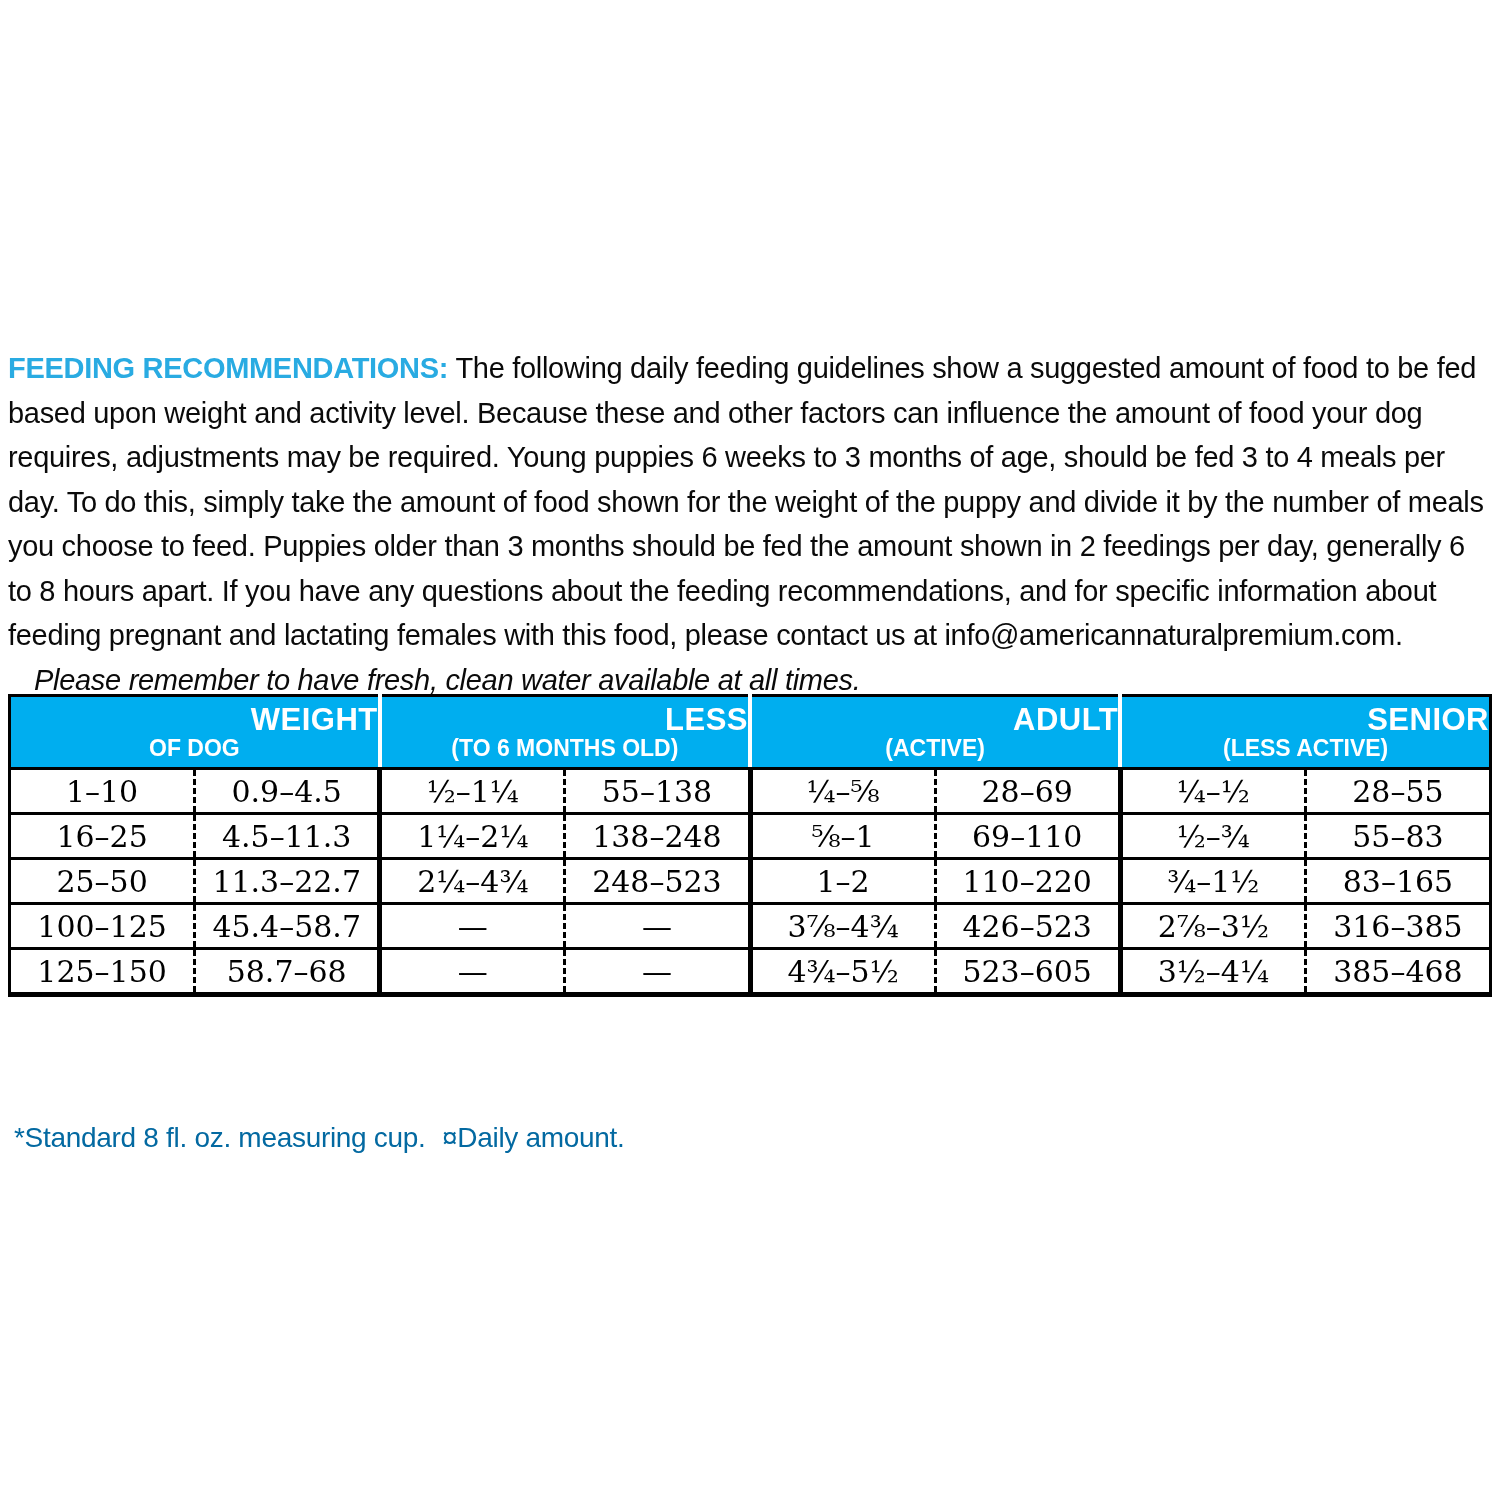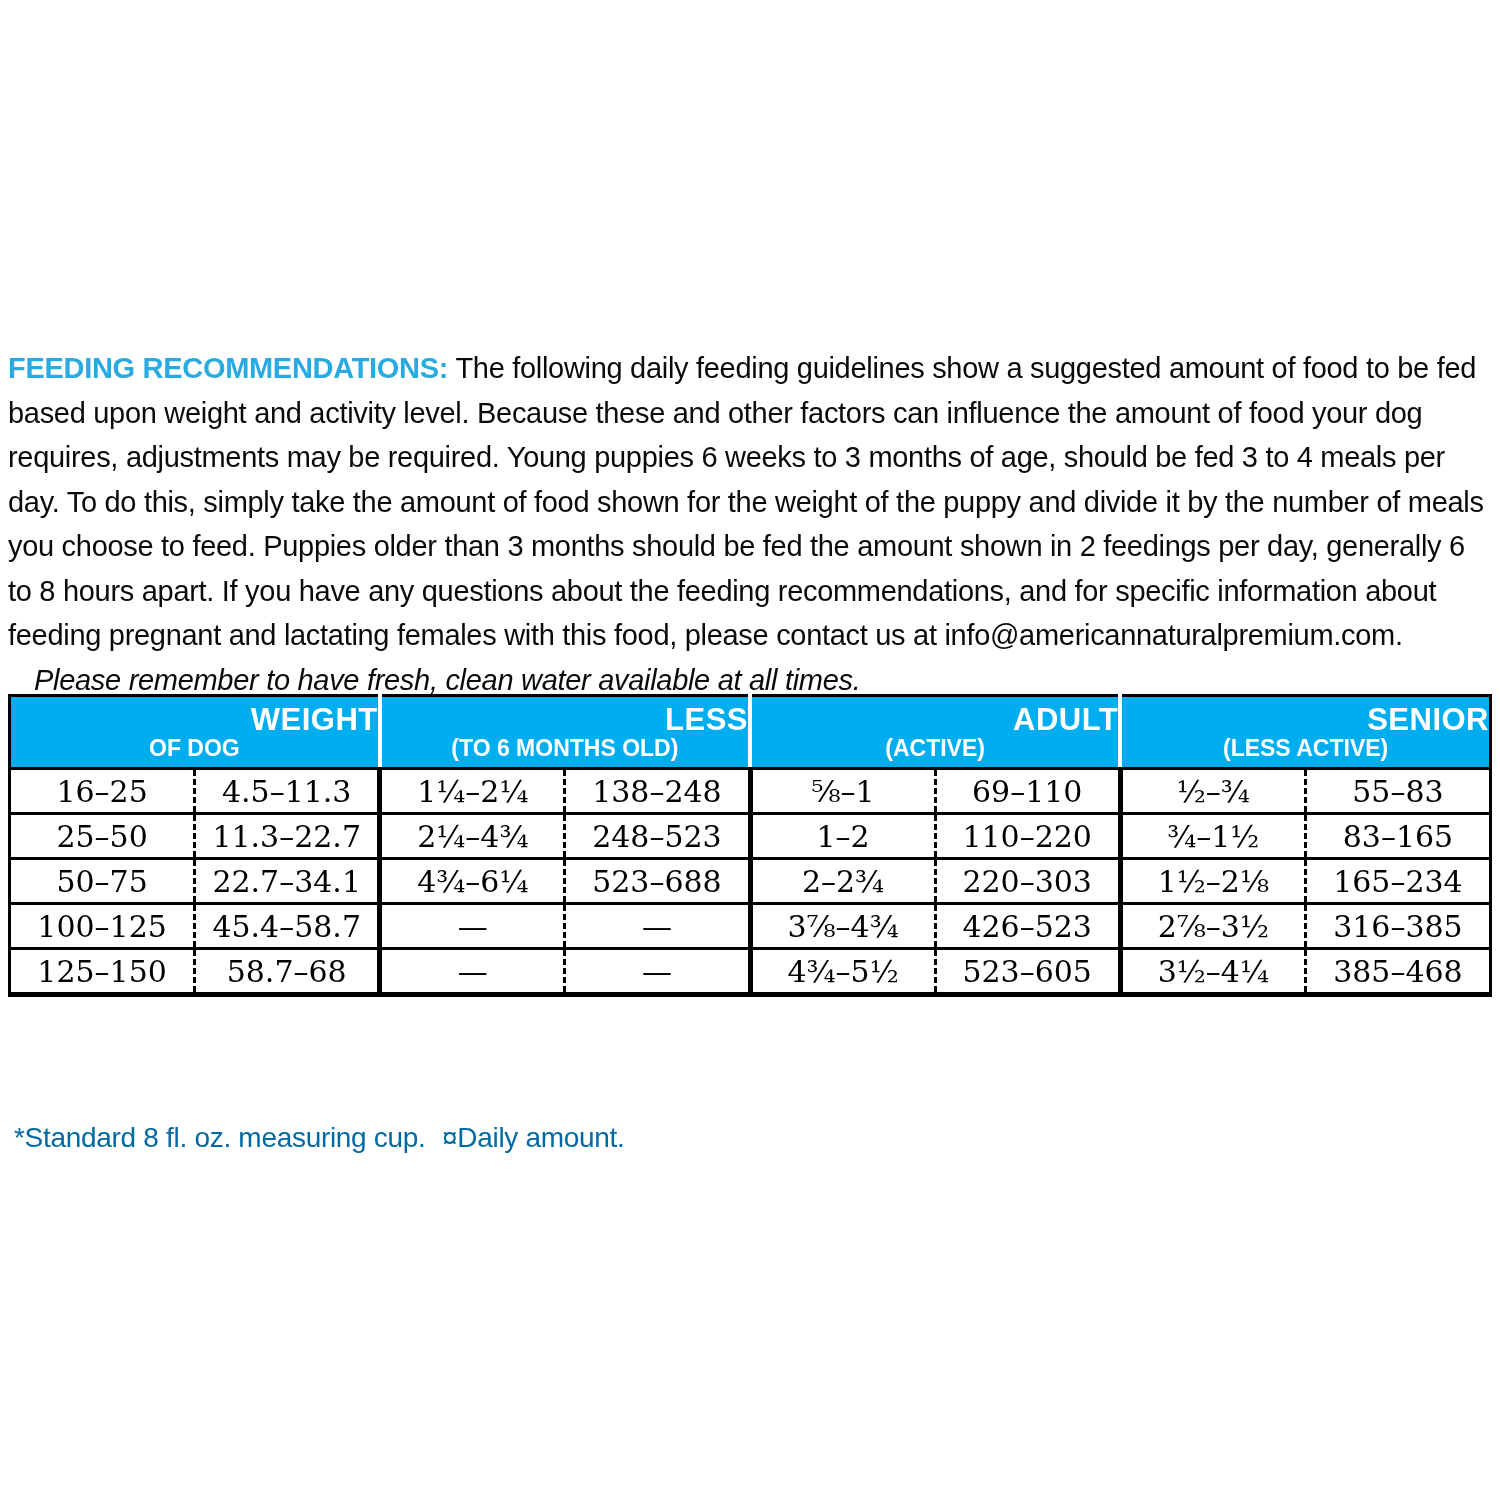--- a/index.html
+++ b/index.html
@@ -116,48 +116,48 @@
         <div class="group-subtitle">(ACTIVE)</div>
       </th>
       <th colspan="2" class="gsep">
         <div class="group-title">SENIOR</div>
         <div class="group-subtitle">(LESS ACTIVE)</div>
       </th>
     </tr>
   </thead>
   <tbody>
     <tr>
+      <td>1–10</td>
+      <td class="dsep">0.9–4.5</td>
+      <td class="bsep">½–1¼</td>
+      <td class="dsep">55–138</td>
+      <td class="bsep">¼–⅝</td>
+      <td class="dsep">28–69</td>
+      <td class="bsep">¼–½</td>
+      <td class="dsep">28–55</td>
+    </tr>
+    <tr>
       <td>16–25</td>
       <td class="dsep">4.5–11.3</td>
       <td class="bsep">1¼–2¼</td>
       <td class="dsep">138–248</td>
       <td class="bsep">⅝–1</td>
       <td class="dsep">69–110</td>
       <td class="bsep">½–¾</td>
       <td class="dsep">55–83</td>
     </tr>
     <tr>
       <td>25–50</td>
       <td class="dsep">11.3–22.7</td>
       <td class="bsep">2¼–4¾</td>
       <td class="dsep">248–523</td>
       <td class="bsep">1–2</td>
       <td class="dsep">110–220</td>
       <td class="bsep">¾–1½</td>
       <td class="dsep">83–165</td>
-    </tr>
-    <tr>
-      <td>50–75</td>
-      <td class="dsep">22.7–34.1</td>
-      <td class="bsep">4¾–6¼</td>
-      <td class="dsep">523–688</td>
-      <td class="bsep">2–2¾</td>
-      <td class="dsep">220–303</td>
-      <td class="bsep">1½–2⅛</td>
-      <td class="dsep">165–234</td>
     </tr>
     <tr>
       <td>100–125</td>
       <td class="dsep">45.4–58.7</td>
       <td class="bsep">—</td>
       <td class="dsep">—</td>
       <td class="bsep">3⅞–4¾</td>
       <td class="dsep">426–523</td>
       <td class="bsep">2⅞–3½</td>
       <td class="dsep">316–385</td>

